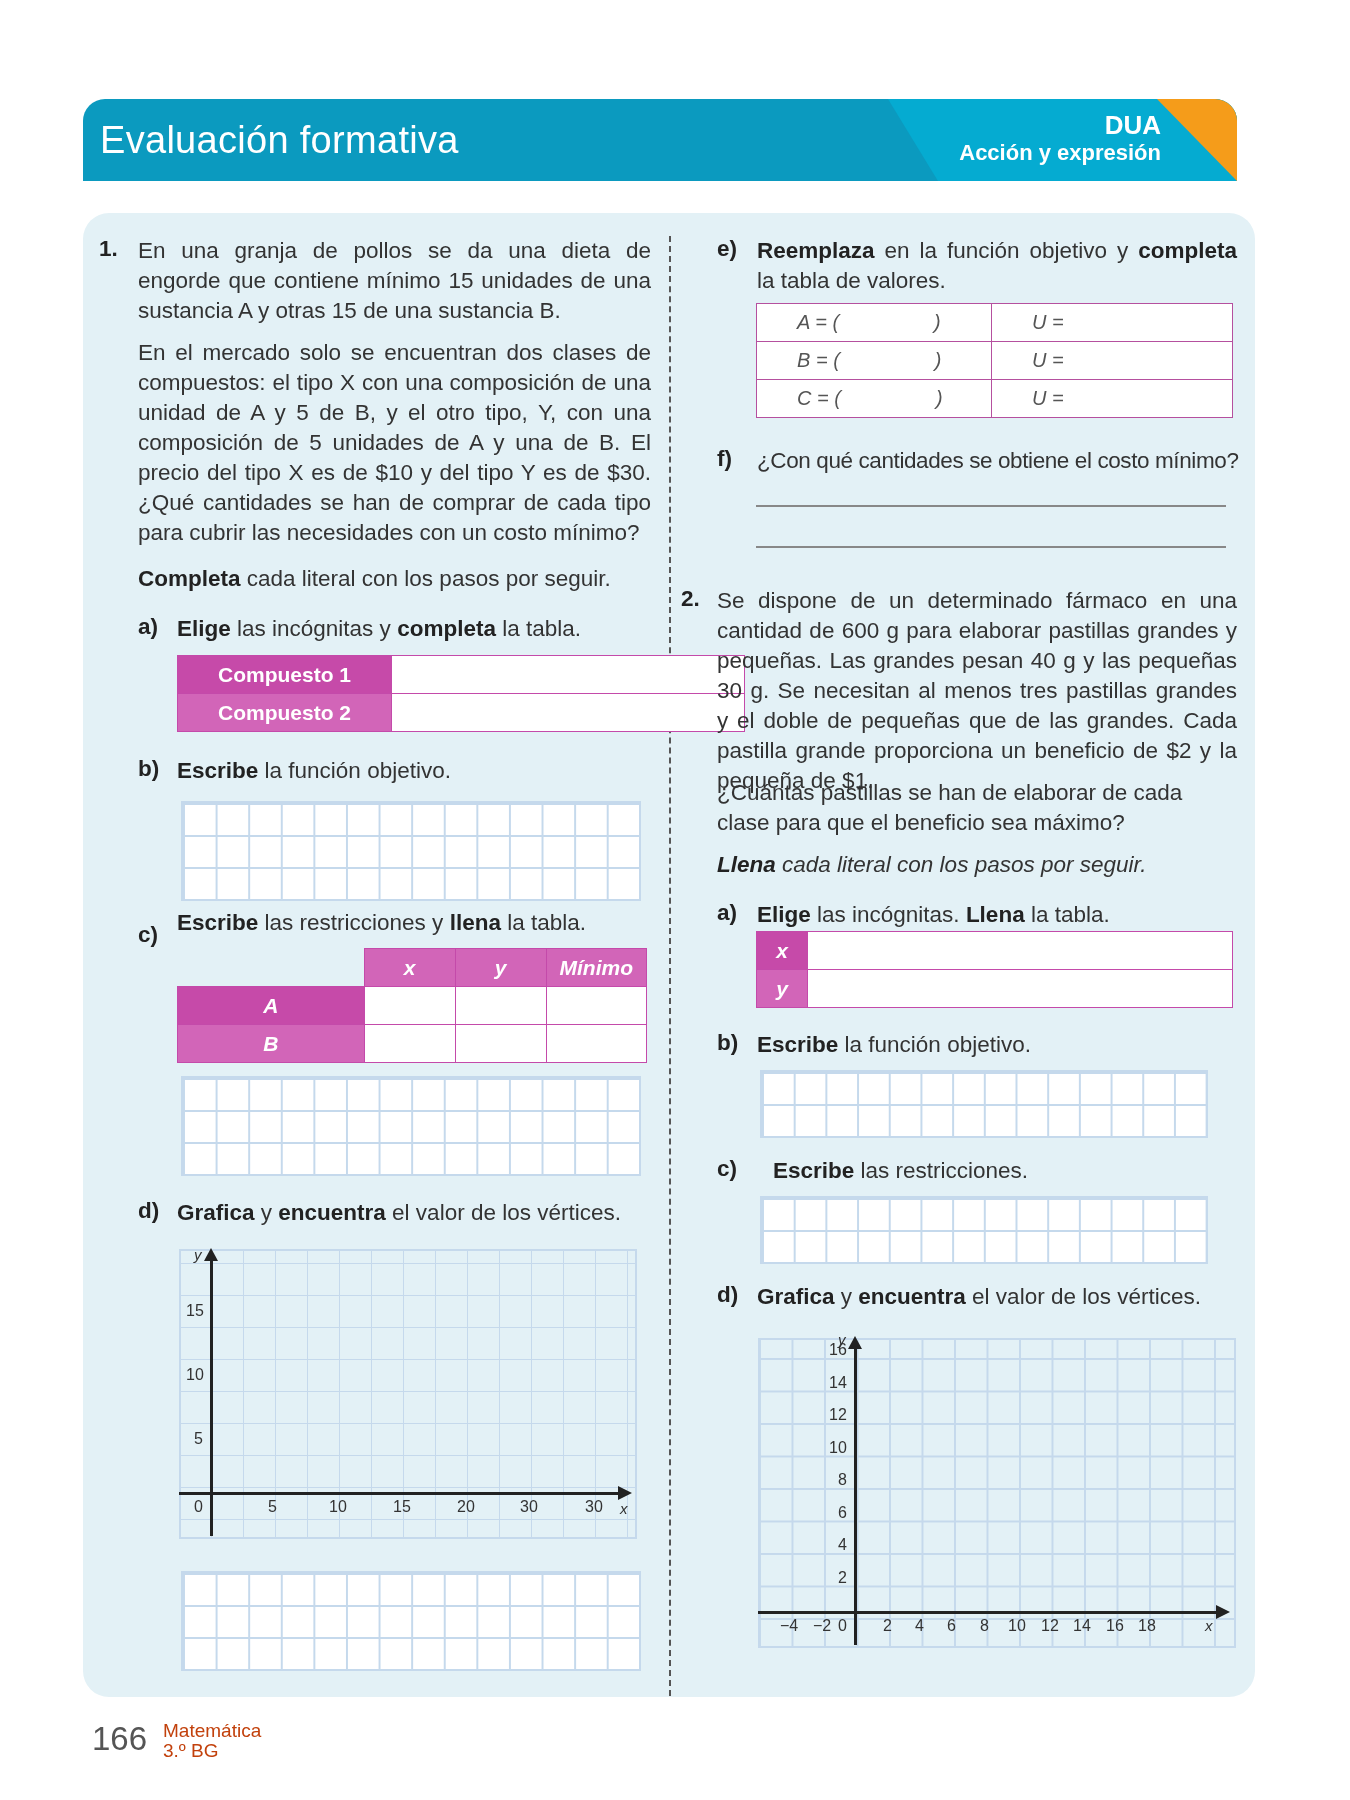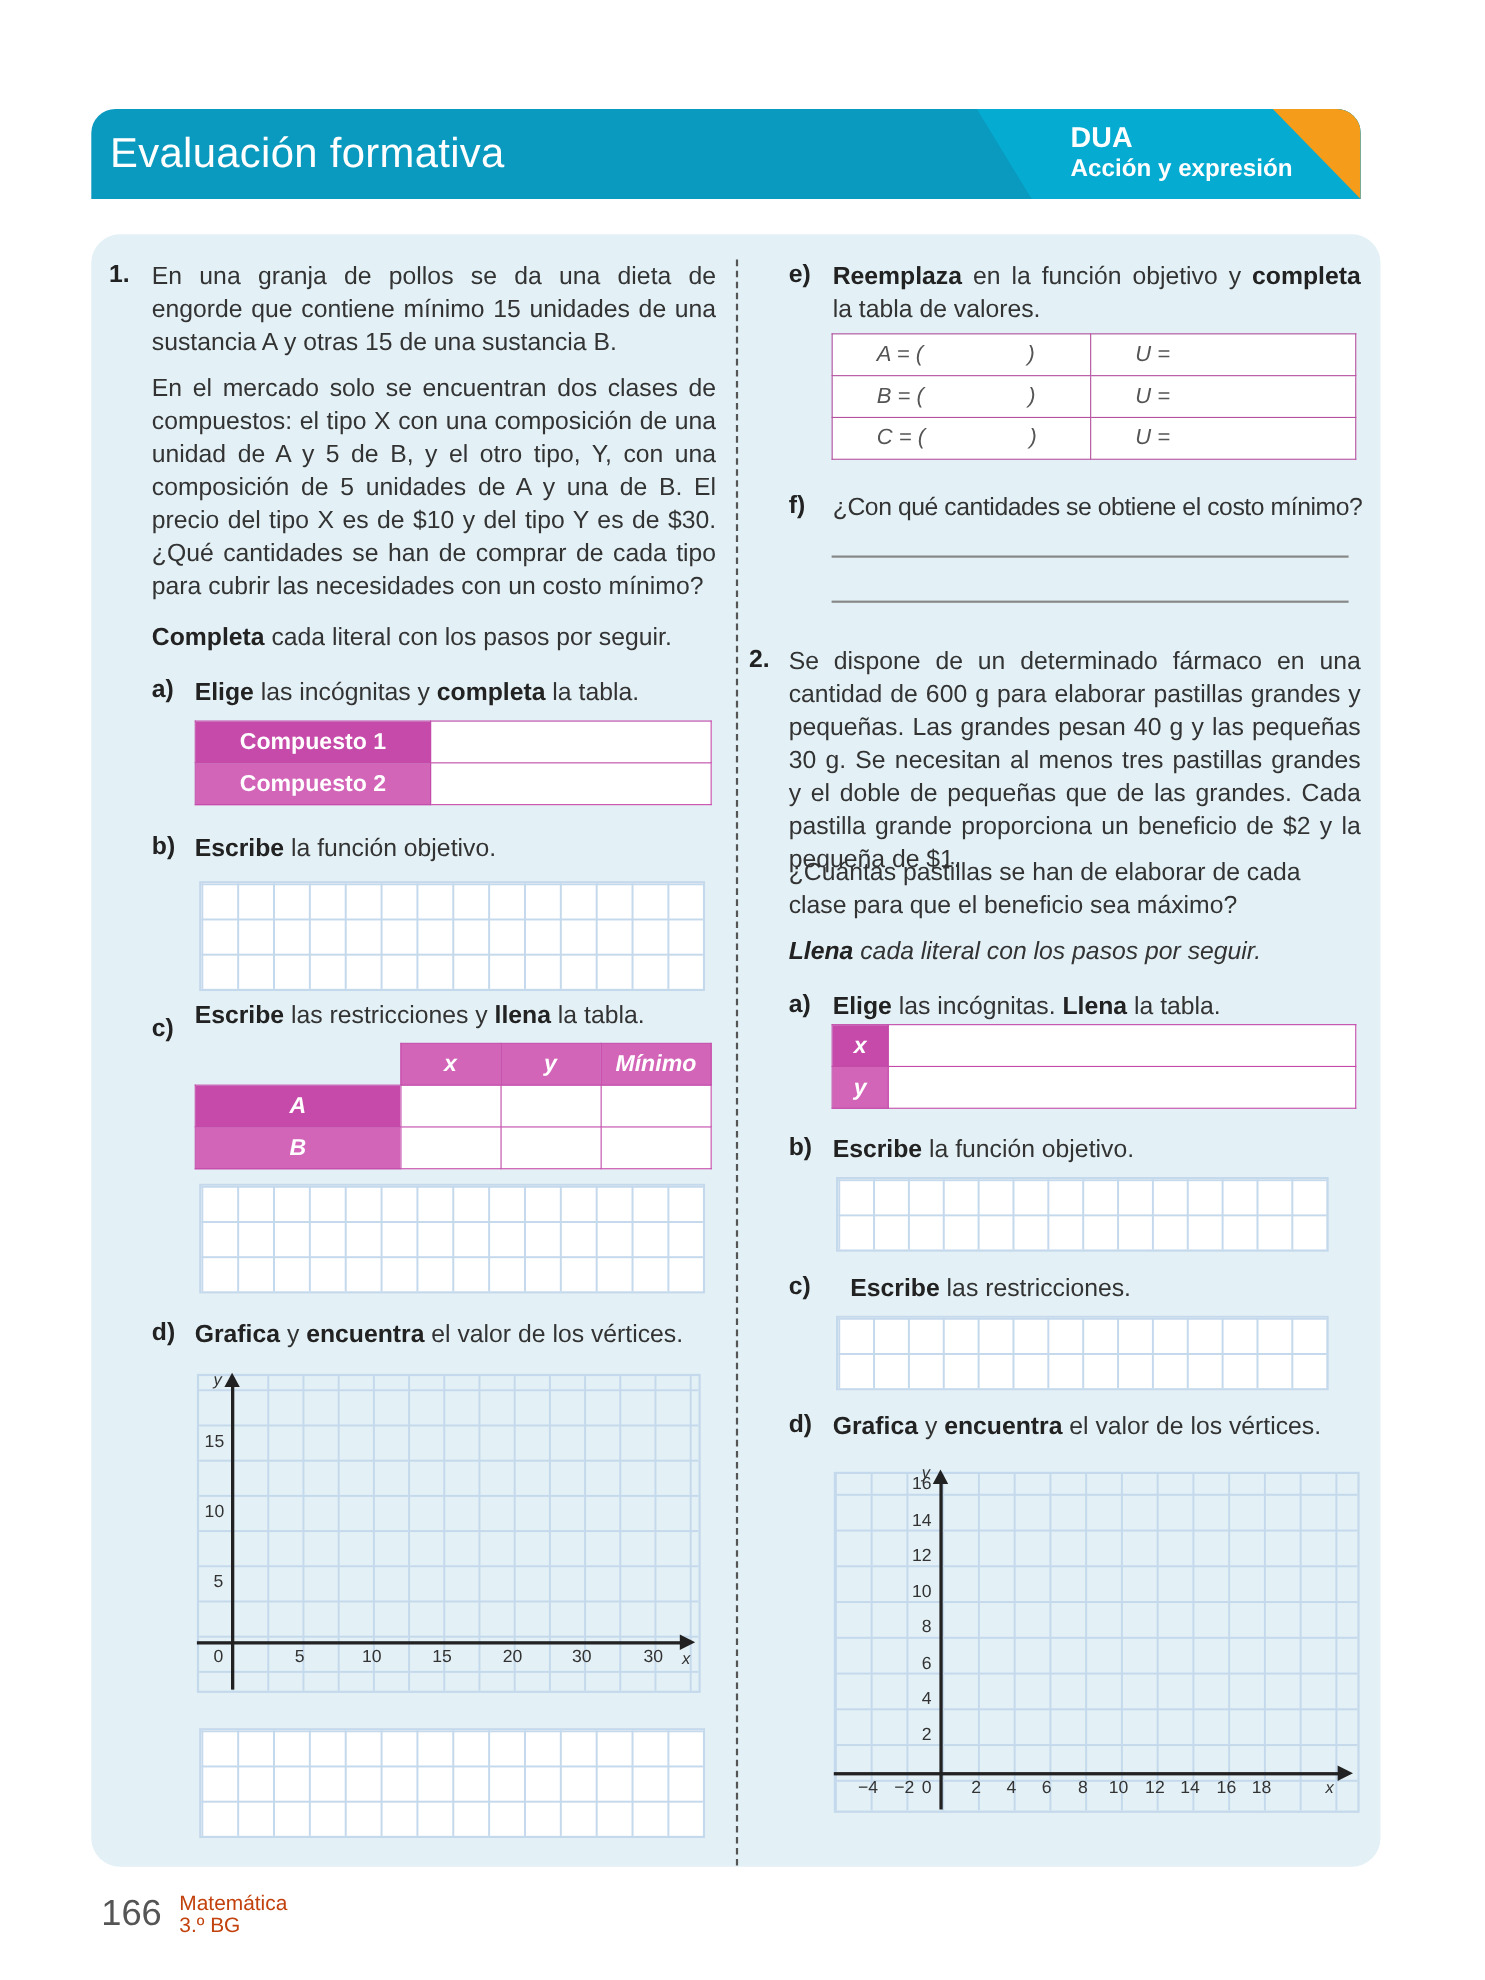--- a/index.html
+++ b/index.html
@@ -3,21 +3,21 @@
 <meta charset="utf-8">
 <style>
   html,body{margin:0;padding:0;}
   body{width:1350px;height:1800px;background:#ffffff;position:relative;overflow:hidden;
        font-family:"Liberation Sans","DejaVu Sans",sans-serif;color:#333;}
   .abs{position:absolute;}
   
   .header{left:83px;top:99px;width:1154px;height:82px;background:#0b9abf;border-radius:22px 22px 0 0;overflow:hidden;}
   .header .title{position:absolute;left:17px;top:20px;font-size:38px;color:#fff;letter-spacing:0.3px;}
   .header .tri{position:absolute;right:0;top:0;width:100%;height:100%;}
-  .header .dua{position:absolute;right:62px;top:12px;text-align:left;color:#fff;}
+  .header .dua{position:absolute;right:76px;top:12px;text-align:right;color:#fff;}
   .header .dua .d1{font-size:26px;font-weight:bold;line-height:28px;}
   .header .dua .d2{font-size:22px;font-weight:bold;line-height:28px;}
   
   .panel{left:83px;top:213px;width:1172px;height:1484px;background:#e3f1f6;border-radius:26px;}
   .divider{left:669px;top:236px;height:1460px;border-left:2px dashed #555;}
   .p{font-size:22.5px;line-height:30px;color:#333;text-align:justify;}
   .p b{color:#222;}
   .num{font-weight:bold;font-size:22.5px;color:#222;}
   .lit{font-weight:bold;font-size:22.5px;color:#222;}
   
@@ -64,21 +64,21 @@
 <div class="abs p" style="left:138px;top:236px;width:513px;">En una granja de pollos se da una dieta de engorde que contiene mínimo 15 unidades de una sustancia A y otras 15 de una sustancia B.</div>
 <div class="abs p" style="left:138px;top:338px;width:513px;">En el mercado solo se encuentran dos clases de compuestos: el tipo X con una composición de una unidad de A y 5 de B, y el otro tipo, Y, con una composición de 5 unidades de A y una de B. El precio del tipo X es de $10 y del tipo Y es de $30. ¿Qué cantidades se han de comprar de cada tipo para cubrir las necesidades con un costo mínimo?</div>
 <div class="abs p" style="left:138px;top:564px;width:513px;">
   <b>Completa</b><span> cada literal con los pasos por seguir.</span>
 </div>
 
 <div class="abs lit" style="left:138px;top:614px;">a)</div>
 <div class="abs p" style="left:177px;top:614px;">
   <b>Elige</b><span> las incógnitas y </span><b>completa</b><span> la tabla.</span>
 </div>
-<table class="mt" style="left:177px;top:655px;width:470px;">
+<table class="mt" style="left:177px;top:655px;width:568px;">
   <tbody>
       <tr>
         <td class="h1" style="width:213px;">Compuesto 1</td>
         <td></td>
       </tr>
   <tr>
         <td class="h2">Compuesto 2</td>
         <td></td>
       </tr>
 </tbody>

